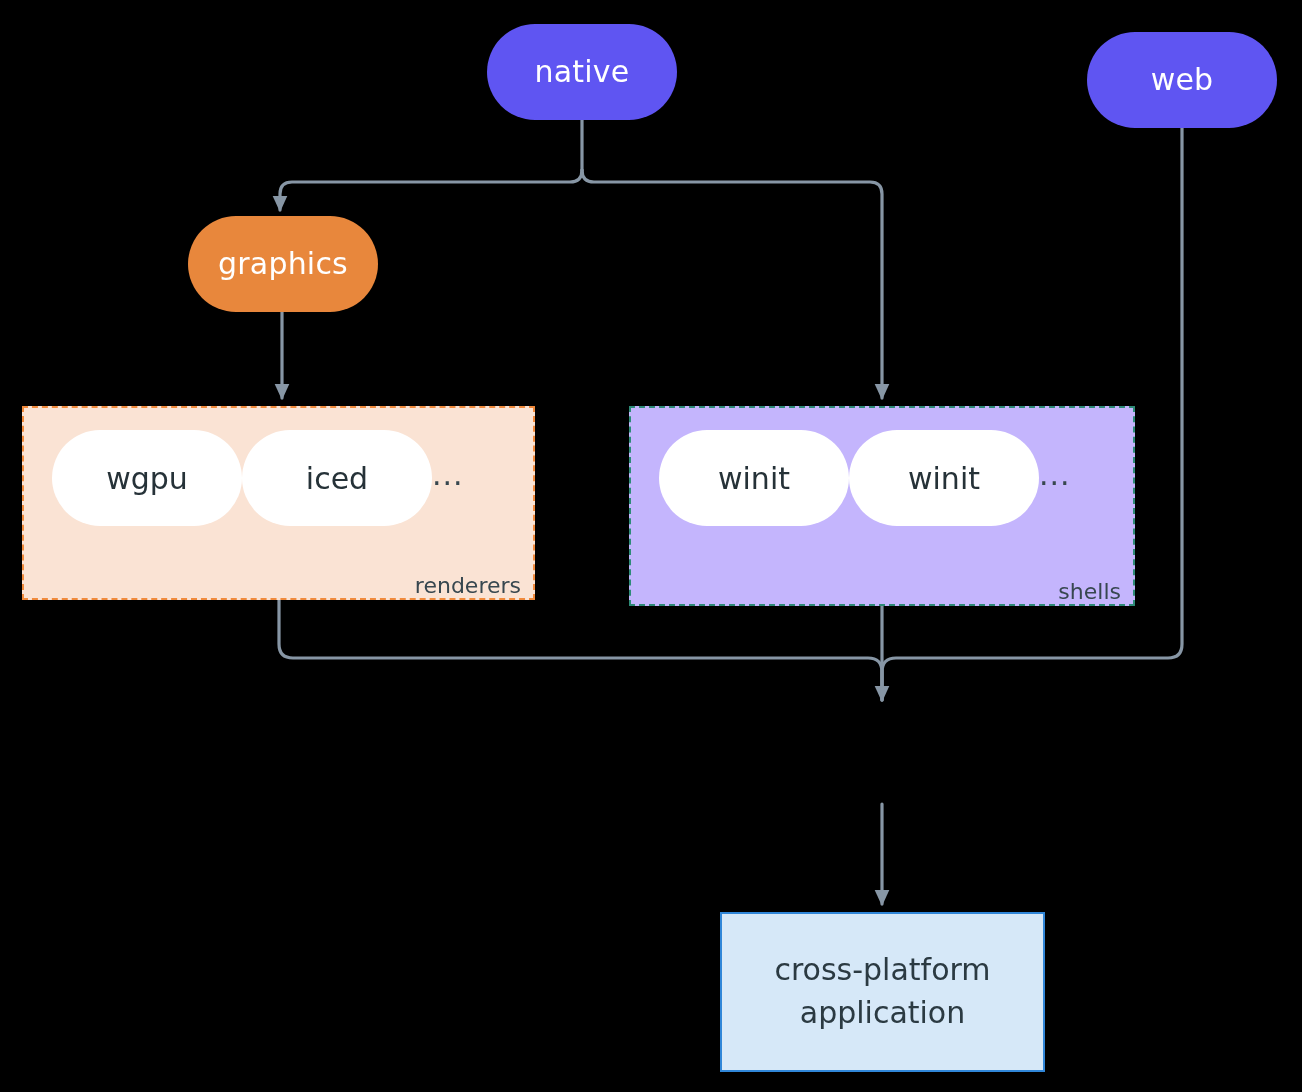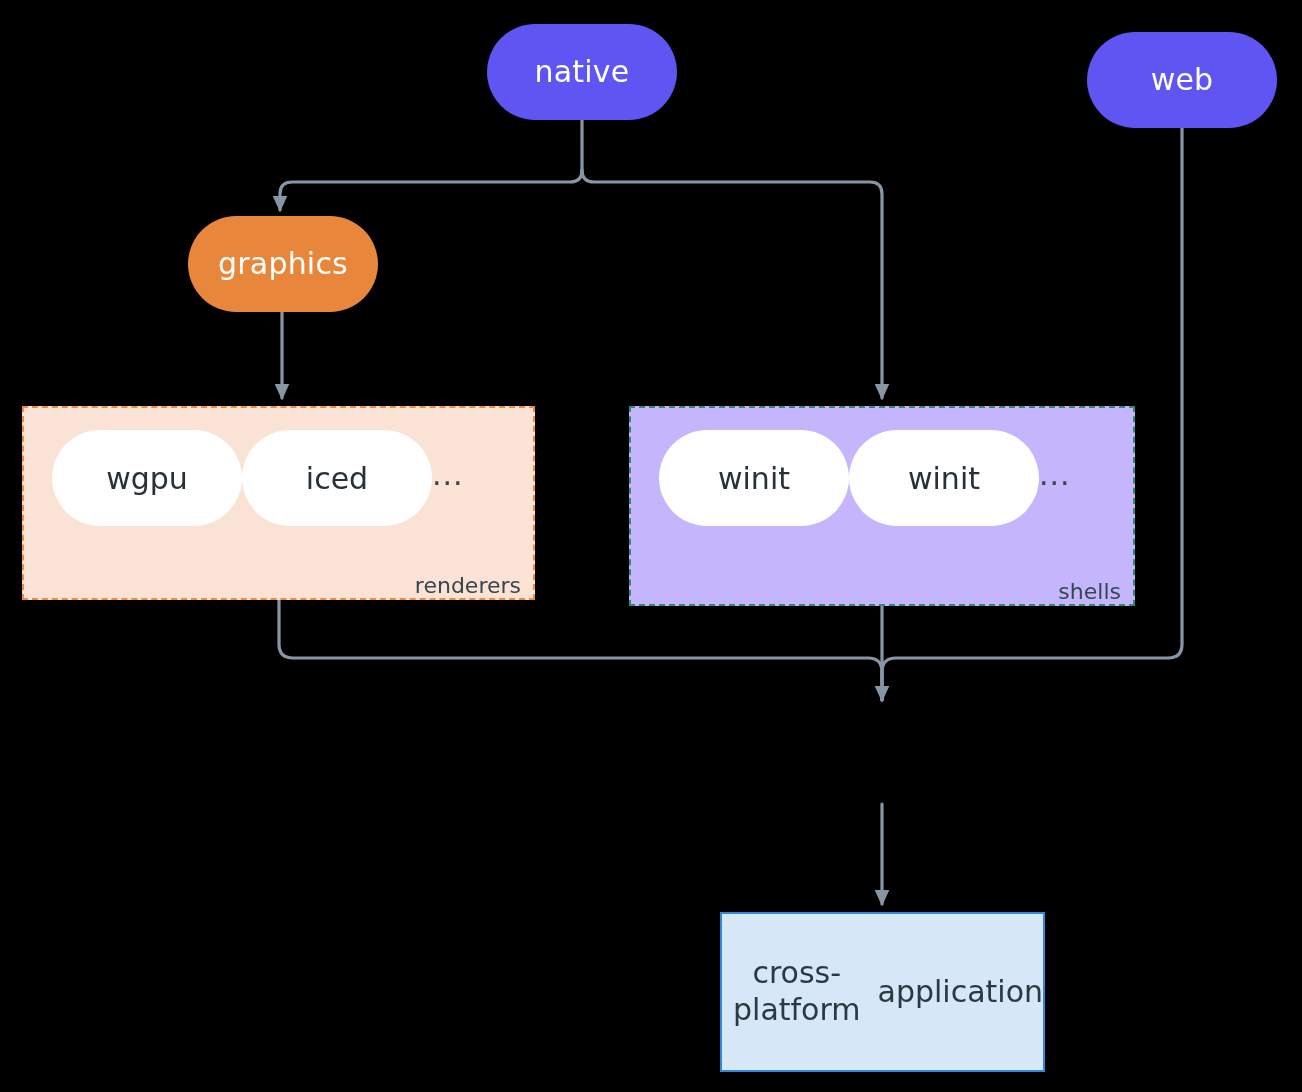--- a/index.html
+++ b/index.html
@@ -115,21 +115,21 @@
     font-size: 22px;
   }
   
   .rect-app {
     left: 720px; top: 912px;
     width: 325px; height: 160px;
     background: #D6E8F8;
     border: 2px solid #3086D8;
     color: #2B3A42;
     font-size: 30px;
-    flex-direction: row;
+    flex-direction: column;
     gap: 6px;
   }
   .rect-app span { display: block; }
 </style>
 </head>
 <body>
 
 <div id="diagram-canvas">
 
   <svg id="edge-layer" viewBox="0 0 1302 1092" width="1302" height="1092">

